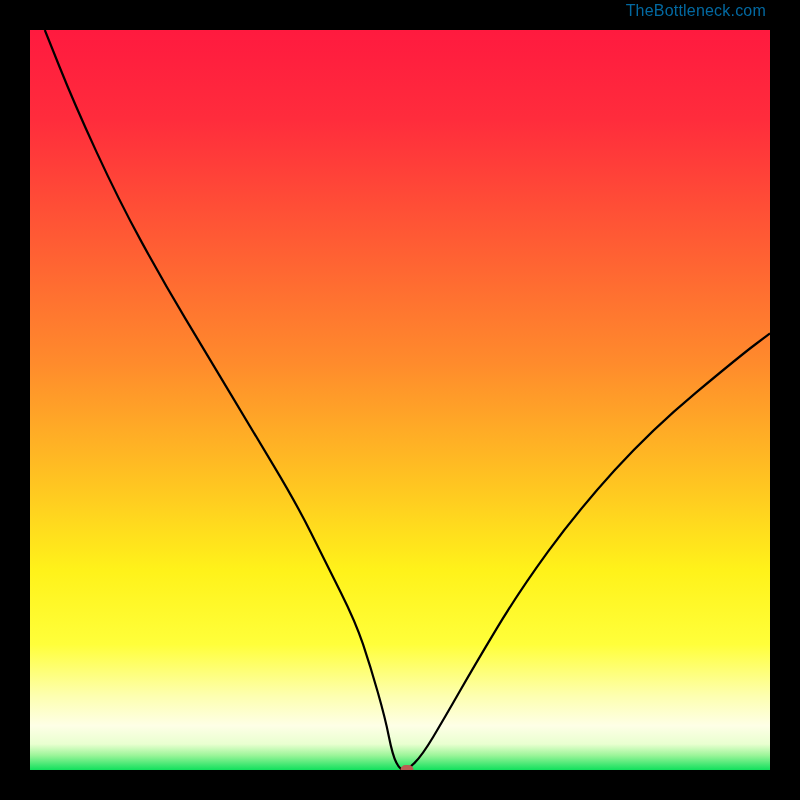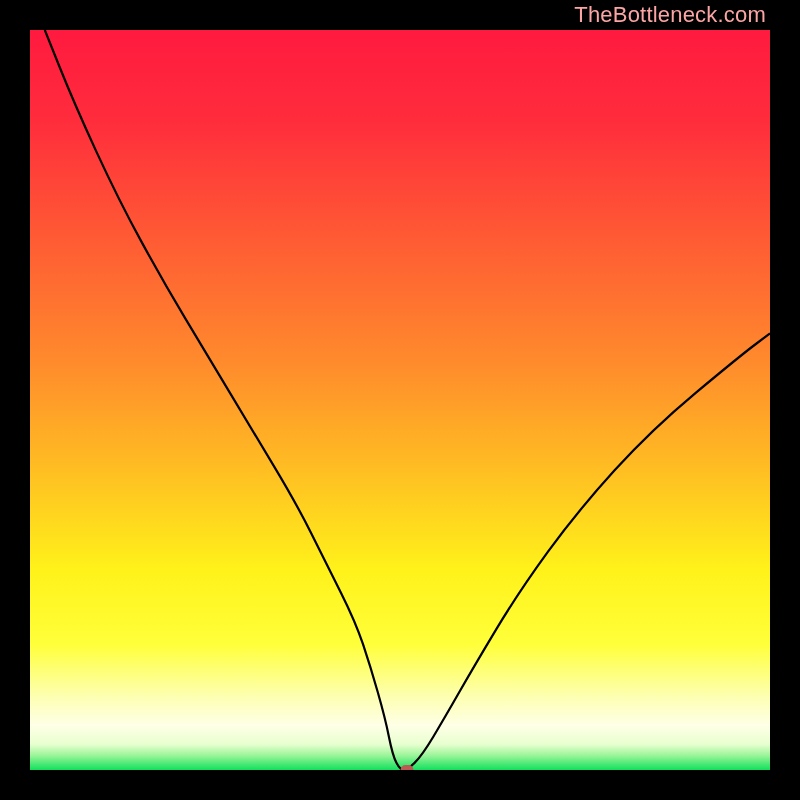--- a/index.html
+++ b/index.html
@@ -26,22 +26,22 @@
     overflow: hidden;
   }
   .gradient {
     position: absolute;
     left: 0; top: 0; right: 0; bottom: 0;
   }
   .watermark {
     position: absolute;
     top: 2px;
     right: 34px;
-    color: #fca5a5;
-    font-size: 22px;
+    color: #0369a1;
+    font-size: 16px;
     letter-spacing: 0.2px;
     font-weight: 500;
   }
   svg.curve {
     position: absolute;
     left: 0; top: 0;
     width: 740px;
     height: 740px;
   }
   .marker {

